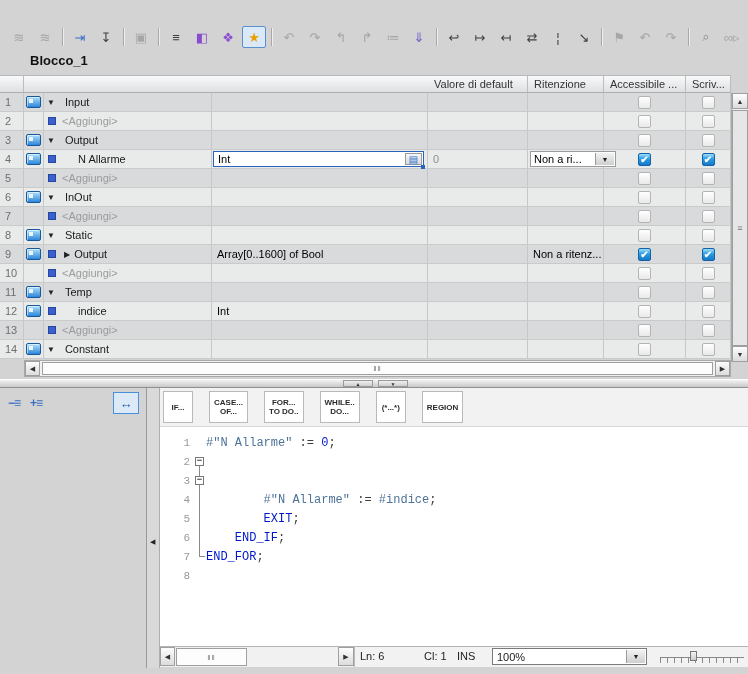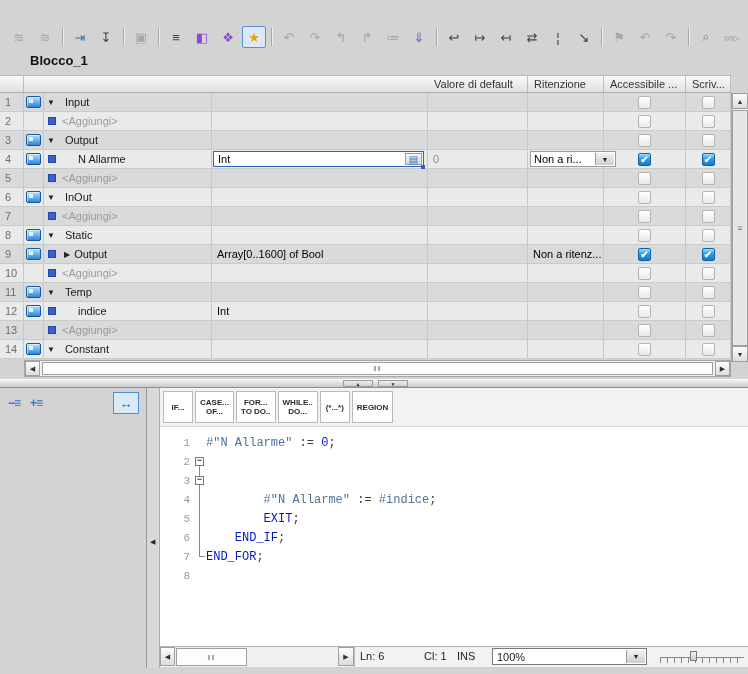--- a/index.html
+++ b/index.html
@@ -60,21 +60,21 @@
   .spbtn{position:absolute;top:0;height:7px;width:30px;background:linear-gradient(#efefef,#cfcfcf);border:1px solid #9a9a9a;box-sizing:border-box;display:flex;align-items:center;justify-content:center;font-size:5px;color:#333}
 
   
   #leftpanel{position:absolute;left:0;top:388px;width:147px;height:280px;background:#d3d3d3;border-right:1px solid #9a9a9a;box-sizing:border-box}
   .lpicon{position:absolute;top:8px;font-weight:bold;color:#3a6fc4;font-size:12px;letter-spacing:-1px}
   #lptoggle{position:absolute;left:113px;top:4px;width:26px;height:22px;border:1px solid #4a90d9;background:#dce9f7;display:flex;align-items:center;justify-content:center;color:#2a5fb0;font-weight:bold;font-size:13px;box-sizing:border-box}
   #strip{position:absolute;left:147px;top:388px;width:13px;height:280px;background:#d9d9d9;border-right:1px solid #aeaeae;box-sizing:border-box}
   #strip .collapse{position:absolute;left:3px;top:150px;font-size:7px;color:#222}
 
   #editor{position:absolute;left:160px;top:388px;width:588px;height:286px;background:#fff}
-  #snippetbar{position:absolute;left:0;top:0;right:0;height:39px;background:#f2f2f2;border-bottom:1px solid #d8d8d8;display:flex;align-items:center;padding-left:3px;gap:2px;box-sizing:border-box}
+  #snippetbar{position:absolute;left:0;top:0;right:0;height:39px;background:#f2f2f2;border-bottom:1px solid #d8d8d8;display:flex;align-items:center;padding-left:3px;gap:16px;box-sizing:border-box}
   .snip{height:32px;min-width:30px;padding:0 4px;background:#fff;border:1px solid #b9b9b9;display:flex;flex-direction:column;align-items:center;justify-content:center;font-size:8px;font-weight:bold;color:#2b2b2b;line-height:9px;text-align:center;box-sizing:border-box}
 
   #codearea{position:absolute;left:0;top:39px;right:0;height:219px;background:#fff;font-family:"Liberation Mono",monospace;font-size:12px;padding-top:6px;box-sizing:border-box;overflow:hidden}
   .cline{height:19px;display:flex;align-items:center}
   .lnum{width:30px;text-align:right;color:#9a9a9a;padding-right:4px;font-size:11px;flex:0 0 auto}
   .fold{width:12px;height:19px;position:relative;flex:0 0 auto}
   .vl{position:absolute;left:5px;top:0;bottom:0;border-left:1px solid #8a8a8a}
   .vl.half-b{top:10px}
   .vl.half-t{bottom:9px}
   .bx{position:absolute;left:1px;top:5px;width:9px;height:9px;box-sizing:border-box;background:#fff;border:1px solid #777;color:#333;font:bold 9px/6px "Liberation Mono",monospace;text-align:center}

